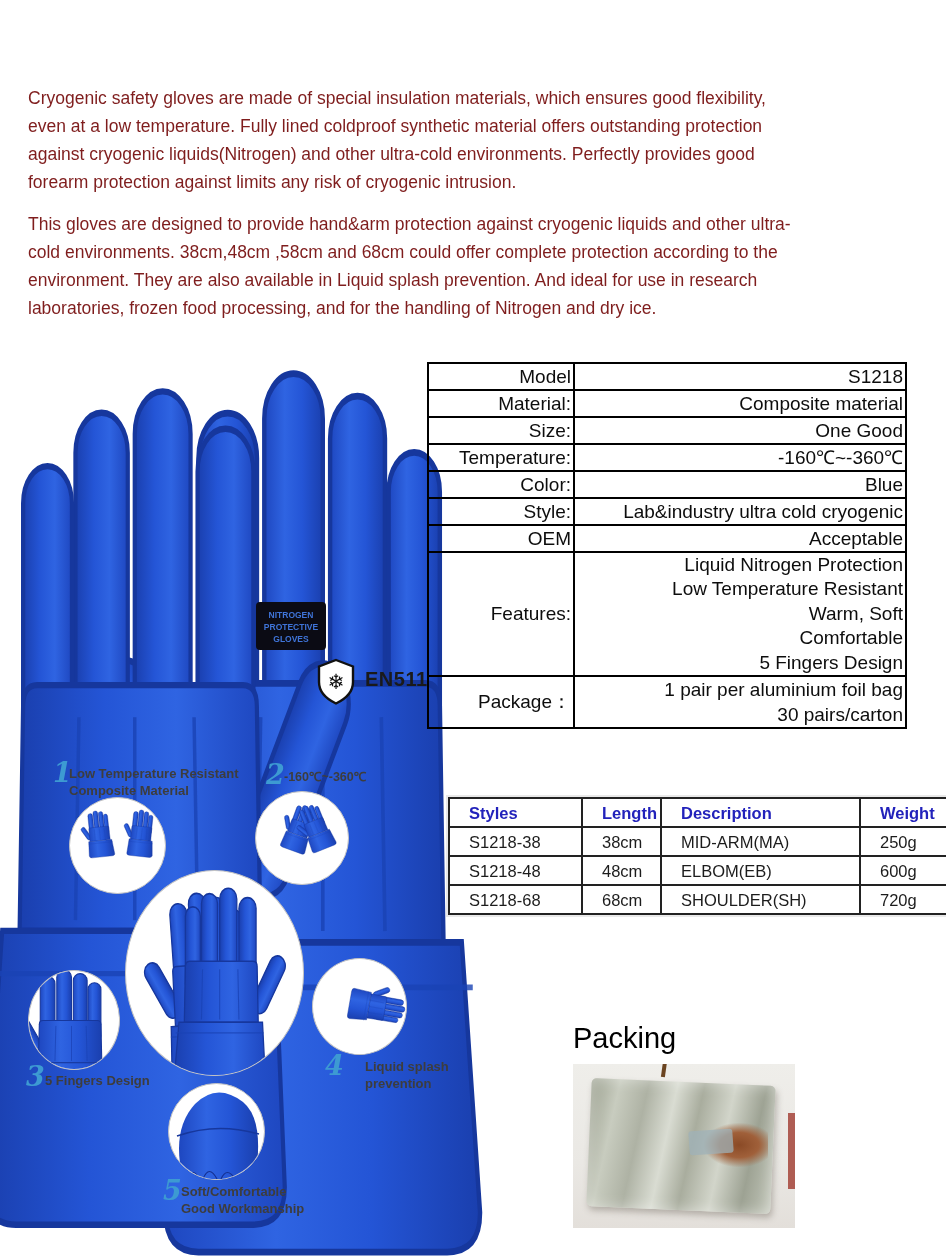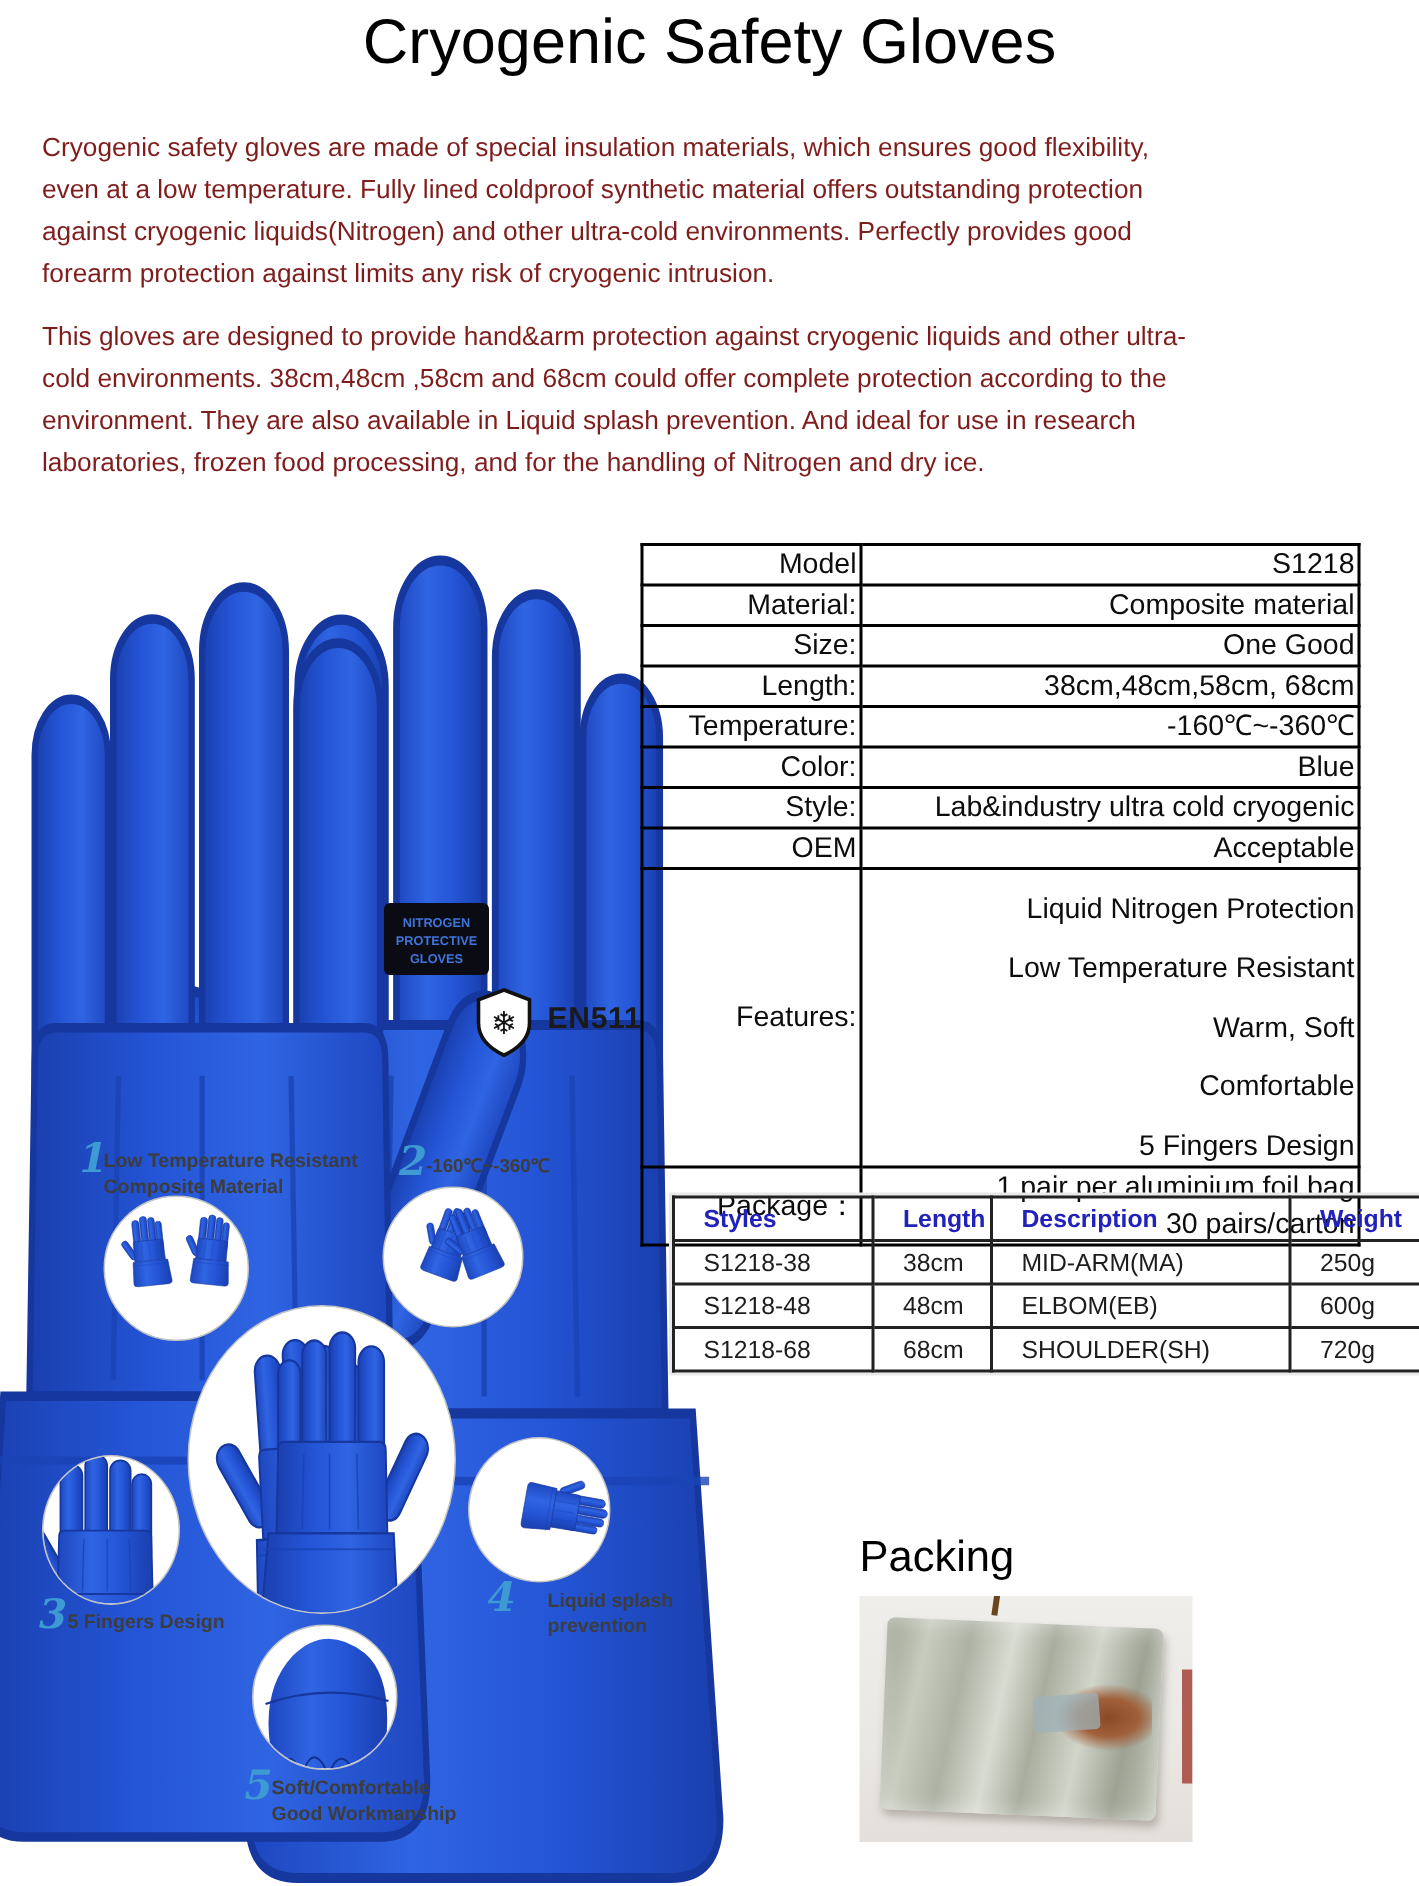--- a/index.html
+++ b/index.html
@@ -20,21 +20,21 @@
   
   .en511{left:316px;top:658px;width:120px;height:52px;display:flex;align-items:flex-start;}
   .en511 .lbl{font-size:20px;font-weight:700;color:#1a1a1a;margin:10px 0 12px 9px;letter-spacing:0.5px;}
 
   
   .spec{left:427px;top:362px;border-collapse:collapse;table-layout:fixed;width:480px;text-align:right;}
   .spec td{border:2px solid #000;font-size:19px;padding:0 2px 0 4px;color:#0d0d0d;
            vertical-align:middle;overflow:hidden;white-space:nowrap;}
   .spec td.k{width:138px;}
   .spec tr.simple td{height:25px;line-height:22px;}
-  .spec .ml div{line-height:24.4px;margin-top:15px;}
+  .spec .ml div{line-height:24.4px;}
   .spec .ml2 div{line-height:25px;}
 
   
   .diagram{left:20px;top:752px;width:426px;height:482px;}
   .circ{position:absolute;border:1px solid #c3c3c3;border-radius:50%;overflow:hidden;background:#fff;}
   .num{position:absolute;font-family:"DejaVu Serif",serif;font-style:italic;font-weight:700;
        font-size:27px;color:#3d9ad2;line-height:26px;}
   .cap{position:absolute;font-size:13px;font-weight:700;color:#3d3d3d;line-height:17px;white-space:nowrap;}
   .cap.small{font-size:12.5px;}
 
@@ -90,21 +90,20 @@
         <g stroke="#1a43b5" stroke-width="1" fill="none" opacity="0.8">
           <line x1="33" y1="62" x2="32" y2="100"></line>
           <line x1="50" y1="62" x2="50" y2="100"></line>
           <line x1="66" y1="62" x2="67" y2="100"></line>
           <line x1="9" y1="110" x2="91" y2="110"></line>
         </g>
       </symbol>
     </defs>
   </svg>
 
-  <div class="abs title">Cryogenic Safety Gloves</div>
 
   <div class="abs para para1">
     <div>Cryogenic safety gloves are made of special insulation materials, which ensures good flexibility,</div>
     <div>even at a low temperature. Fully lined coldproof synthetic material offers outstanding protection</div>
     <div>against cryogenic liquids(Nitrogen) and other ultra-cold environments. Perfectly provides good</div>
     <div>forearm protection against limits any risk of cryogenic intrusion.</div>
   </div>
   <div class="abs para para2">
     <div>This gloves are designed to provide hand&amp;arm protection against cryogenic liquids and other ultra-</div>
     <div>cold environments. 38cm,48cm ,58cm and 68cm could offer complete protection according to the</div>
@@ -141,24 +140,20 @@
         </tr>
     <tr class="simple">
       <td class="k">Material:</td>
       <td>Composite material</td>
         </tr>
     <tr class="simple">
       <td class="k">Size:</td>
       <td>One Good</td>
         </tr>
     <tr class="simple">
-      <td class="k">Length:</td>
-      <td>38cm,48cm,58cm, 68cm</td>
-        </tr>
-    <tr class="simple">
       <td class="k">Temperature:</td>
       <td>-160℃~-360℃</td>
         </tr>
     <tr class="simple">
       <td class="k">Color:</td>
       <td>Blue</td>
         </tr>
     <tr class="simple">
       <td class="k">Style:</td>
       <td>Lab&amp;industry ultra cold cryogenic</td>

